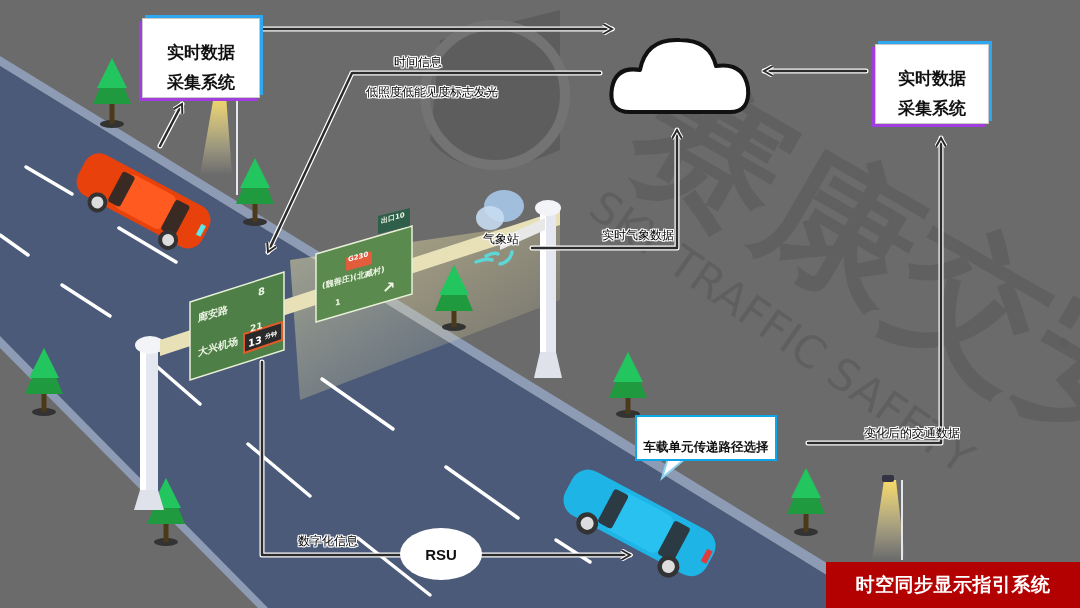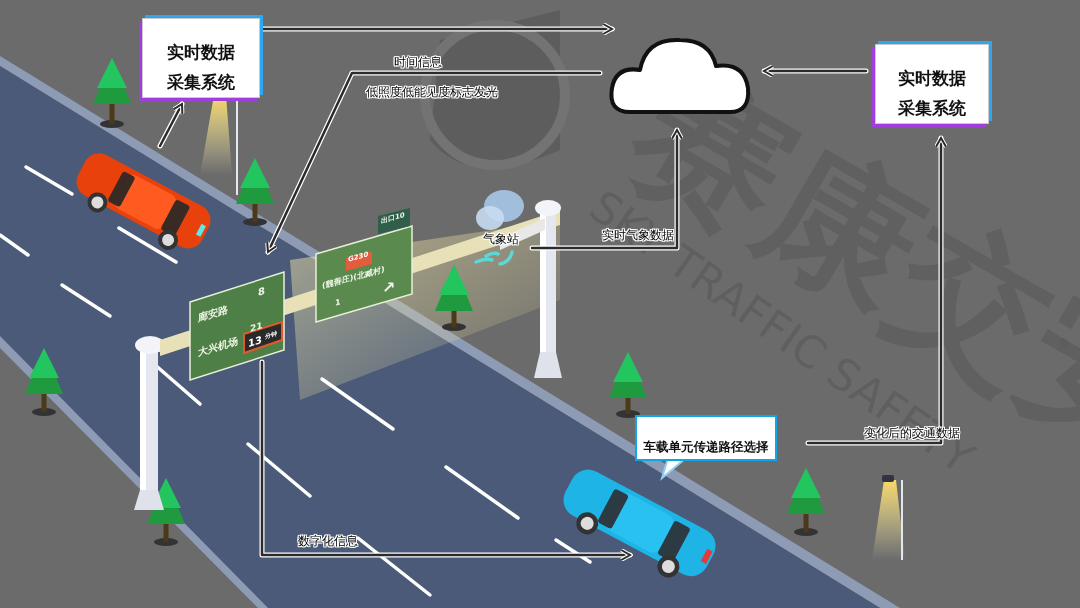--- a/index.html
+++ b/index.html
@@ -218,33 +218,37 @@
   </div>
 
 
   <div class="lbl" style="left:394px;top:54px;">时间信息</div>
   <div class="lbl" style="left:366px;top:84px;">低照度低能见度标志发光</div>
   <div class="lbl" style="left:483px;top:231px;">气象站</div>
   <div class="lbl" style="left:602px;top:227px;">实时气象数据</div>
   <div class="lbl" style="left:824px;top:425px;padding-left:40px;">变化后的交通数据</div>
   <div class="lbl" style="left:298px;top:533px;">数字化信息</div>
 
+  <div class="rsu">
+      <span>RSU</span>
+    </div>
 
   <div class="bubble">
     <span class="bubble-text">车载单元传递路径选择</span>
   </div>
 
   <div class="sign-text" style="left:198px;top:307px;font-size:10px;transform:skewY(-17deg);">廊安路</div>
   <div class="sign-text" style="left:258px;top:286px;font-size:10px;transform:skewY(-17deg);">8</div>
   <div class="sign-text" style="left:198px;top:340px;font-size:10px;transform:skewY(-17deg);">大兴机场</div>
   <div class="sign-text" style="left:250px;top:322px;font-size:9px;transform:skewY(-17deg);">21</div>
   <div class="sign-text" style="left:248px;top:336px;font-size:10px;color:#fff;transform:skewY(-17deg);">13</div>
   <div class="sign-text" style="left:265px;top:331px;font-size:6px;color:#fff;transform:skewY(-17deg);">分钟</div>
 
   <div class="sign-text" style="left:381px;top:213px;font-size:7px;transform:skewY(-15deg);">出口10</div>
   <div class="sign-text" style="left:348px;top:253px;font-size:7px;color:#fff;transform:skewY(-15deg);">G230</div>
   <div class="sign-text" style="left:322px;top:272px;font-size:8px;transform:skewY(-15deg);">(魏善庄)(北臧村)</div>
   <div class="sign-text" style="left:335px;top:298px;font-size:8px;transform:skewY(-15deg);">1</div>
   <div class="sign-text" style="left:382px;top:278px;font-size:16px;">↗</div>
 
+  <div class="banner">时空同步显示指引系统</div>
 
   <div class="lbl" style="left:1058px;top:336px;font-size:12px;color:#555;text-shadow:none;font-weight:normal;opacity:0.6;">®</div>
 </div>
 
 </body></html>

